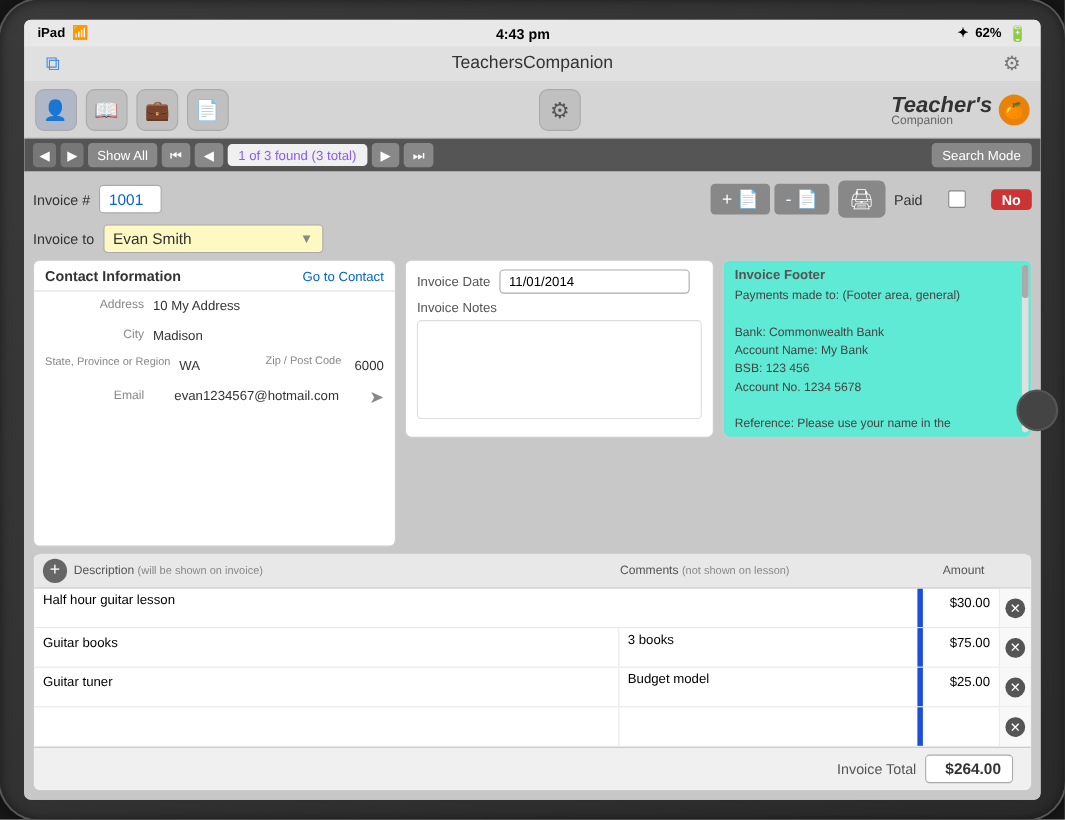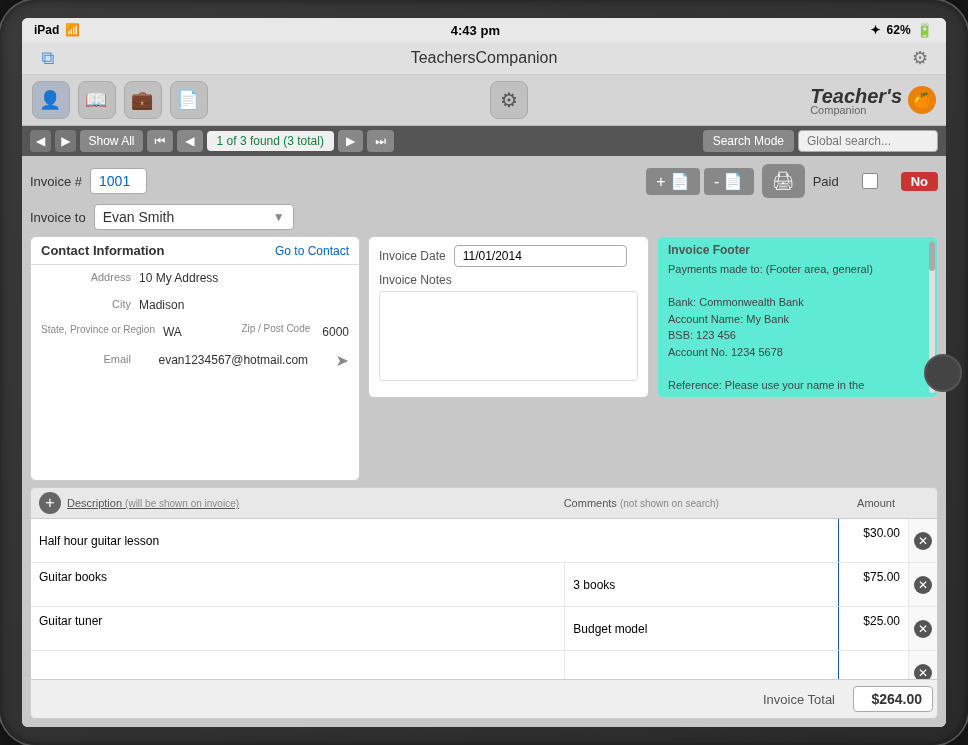--- a/index.html
+++ b/index.html
@@ -92,21 +92,21 @@
       font-size: 12px;
       cursor: pointer;
       display: flex; align-items: center; gap: 2px;
     }
     .nav-btn.arrow { background: #777; padding: 4px 6px; }
     .nav-counter {
       background: #f0f0f0;
       border-radius: 4px;
       padding: 3px 10px;
       font-size: 12px;
-      color: #15803d;
+      color: #8b5cf6;
     }
     .nav-spacer { flex: 1; }
     .search-mode-btn {
       background: #888;
       border: none;
       border-radius: 4px;
       color: white;
       padding: 4px 10px;
       font-size: 12px;
       cursor: pointer;
@@ -177,21 +177,21 @@
       font-weight: bold;
     }
     
     .invoice-to-row {
       display: flex;
       align-items: center;
       gap: 8px;
     }
     .invoice-to-label { font-size: 13px; color: #333; font-weight: 500; }
     .invoice-to-select {
-      background: #ffffff;
+      background: #fef9c3;
       border: 1px solid #aaa;
       border-radius: 4px;
       padding: 4px 8px;
       font-size: 14px;
       color: #333;
       width: 200px;
       display: flex; align-items: center; justify-content: space-between;
       cursor: pointer;
     }
     
@@ -309,21 +309,21 @@
       background: #666;
       border: none;
       border-radius: 50%;
       width: 22px; height: 22px;
       color: white;
       font-size: 16px;
       cursor: pointer;
       display: flex; align-items: center; justify-content: center;
       line-height: 1;
     }
-    .col-desc { flex: 2; font-size: 11px; color: #555; text-decoration: underline; }
+    .col-desc { flex: 2; font-size: 11px; color: #555; }
     .col-will-show { font-size: 10px; color: #888; }
     .col-comments { flex: 1; font-size: 11px; color: #555; }
     .col-not-shown { font-size: 10px; color: #888; }
     .col-amount { width: 80px; font-size: 11px; color: #555; text-align: right; }
     .line-items-body { overflow-y: auto; max-height: 160px; }
     .line-item-row {
       display: flex;
       align-items: stretch;
       border-bottom: 1px solid #e8e8e8;
       min-height: 36px;
@@ -336,22 +336,22 @@
     .li-desc input, .li-comments input, .li-amount input {
       width: 100%;
       border: none;
       outline: none;
       font-size: 12px;
       background: transparent;
       padding: 2px;
     }
     .li-comments {
       flex: 1;
-      border-right: 1px solid #1d4ed8;
-      padding: 12px 6px;
+      border-right: 5px solid #1d4ed8;
+      padding: 1px 6px;
     }
     .li-amount {
       width: 70px;
       border-right: 1px solid #e8e8e8;
       padding: 4px 6px;
       text-align: right;
     }
     .li-amount input { text-align: right; }
     .li-delete {
       width: 28px;
@@ -366,24 +366,24 @@
       display: flex; align-items: center; justify-content: center;
       color: white;
       font-size: 12px;
       cursor: pointer;
     }
     
     .total-row {
       display: flex;
       align-items: center;
       justify-content: flex-end;
-      padding: 6px 4px;
+      padding: 6px 16px;
       background: #f0f0f0;
       border-top: 1px solid #ccc;
-      gap: 18px;
+      gap: 8px;
     }
     .total-label { font-size: 13px; color: #555; }
     .total-value {
       background: white;
       border: 1px solid #aaa;
       border-radius: 4px;
       padding: 4px 10px;
       font-size: 14px;
       font-weight: bold;
       color: #333;
@@ -450,21 +450,20 @@
       <button class="nav-btn arrow">◀</button>
       <button class="nav-btn arrow">▶</button>
       <button class="nav-btn">Show All</button>
       <button class="nav-btn">⏮</button>
       <button class="nav-btn">◀</button>
       <div class="nav-counter">1 of 3 found (3 total)</div>
       <button class="nav-btn">▶</button>
       <button class="nav-btn">⏭</button>
       <div class="nav-spacer"></div>
       <button class="search-mode-btn">Search Mode</button>
-      <input class="global-search" type="text" placeholder="Global search..." style="">
     </div>
 
     <div class="content-area">
 
       <div class="invoice-header">
         <span class="invoice-num-label">Invoice #</span>
         <input class="invoice-num-input" type="text" value="1001" style="">
         <div class="invoice-spacer"></div>
         <div class="add-remove-btns">
           <button class="doc-btn">+ 📄</button>
@@ -546,21 +545,21 @@
 
       <div class="line-items-section line-items-wrapper">
         <div class="line-items-header-row">
           <button class="add-row-btn">+</button>
           <span class="col-desc">
             <span>Description</span>
             <span class="col-will-show">(will be shown on invoice)</span>
           </span>
           <span class="col-comments">
             <span>Comments</span>
-            <span class="col-not-shown">(not shown on search)</span>
+            <span class="col-not-shown">(not shown on lesson)</span>
           </span>
           <span class="col-amount">Amount</span>
           <span style="width:28px;"></span>
         </div>
 
         <div class="line-items-body">
 
           <div class="line-item-row">
             <div class="li-comments">
               <input type="text" value="Half hour guitar lesson" style="">

